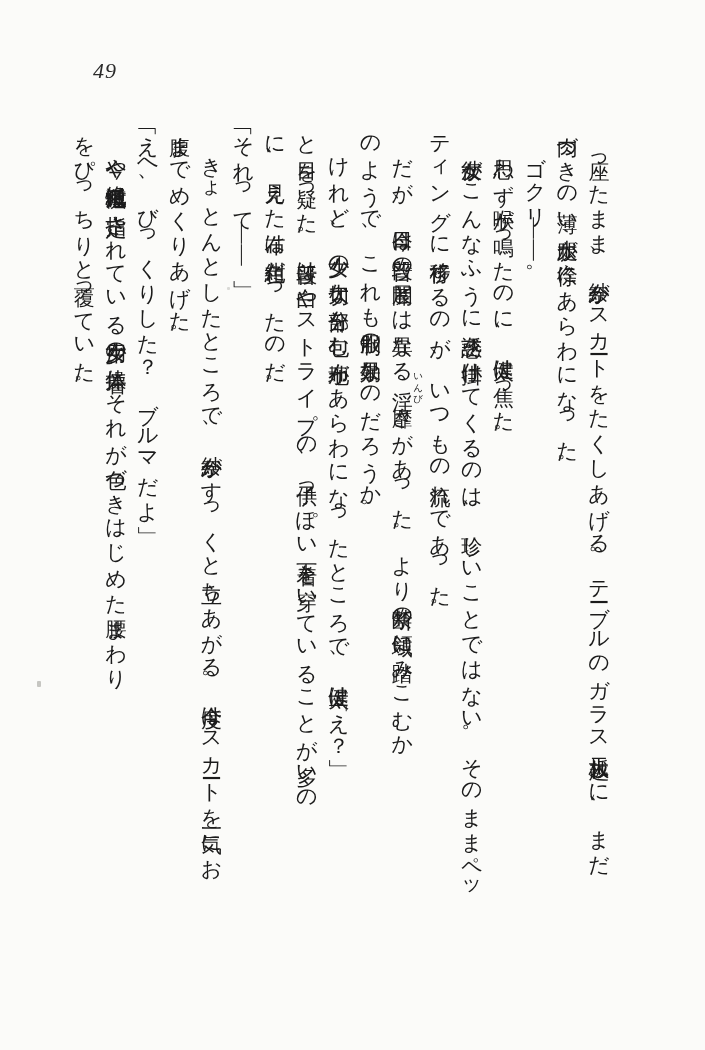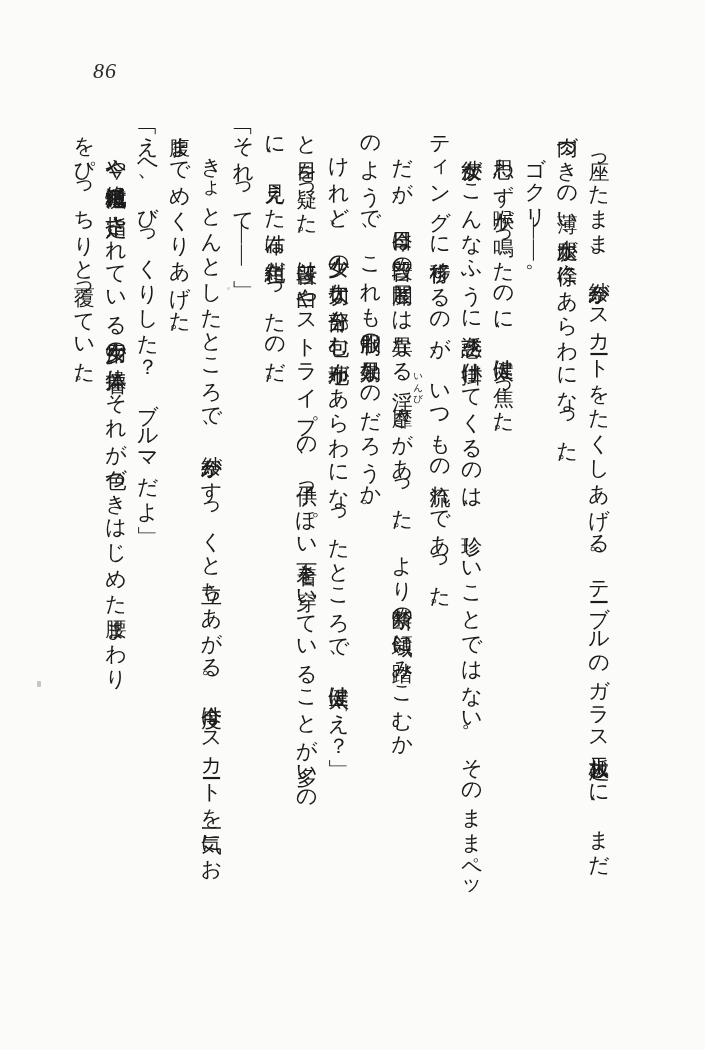--- a/index.html
+++ b/index.html
@@ -52,21 +52,21 @@
     opacity: 0.55;
     border-radius: 1px;
   }
   .speck-1 { left: 37px; top: 681px; width: 4px; height: 6px; }
   .speck-2 { left: 227px; top: 287px; width: 3px; height: 3px; opacity: 0.35; }
 </style>
 </head>
 <body>
 
 <div class="page">
-  <div class="page-number">86</div>
+  <div class="page-number">49</div>
 
   <div class="text-block">
       <p class="tline">　座ったまま、紗奈がスカートをたくしあげる。テーブルのガラス天板越しに、まだ</p>
       <p class="tline">肉づきの薄い太腿が徐々にあらわになった。</p>
       <p class="tline">　ゴクリ――。</p>
       <p class="tline">　思わず喉が鳴ったのに、健太は焦った。</p>
       <p class="tline">　彼女がこんなふうに誘惑を仕掛けてくるのは、珍しいことではない。そのままペッ</p>
       <p class="tline">ティングに移行するのが、いつもの流れであった。</p>
       <p class="tline"><span>　だが、今日は普段の展開とは異なる</span><ruby>淫靡<rt>いんび</rt></ruby><span>さがあった。より禁断の領域に踏みこむか</span></p>
       <p class="tline">のようで、これも制服の効果なのだろうか。</p>

